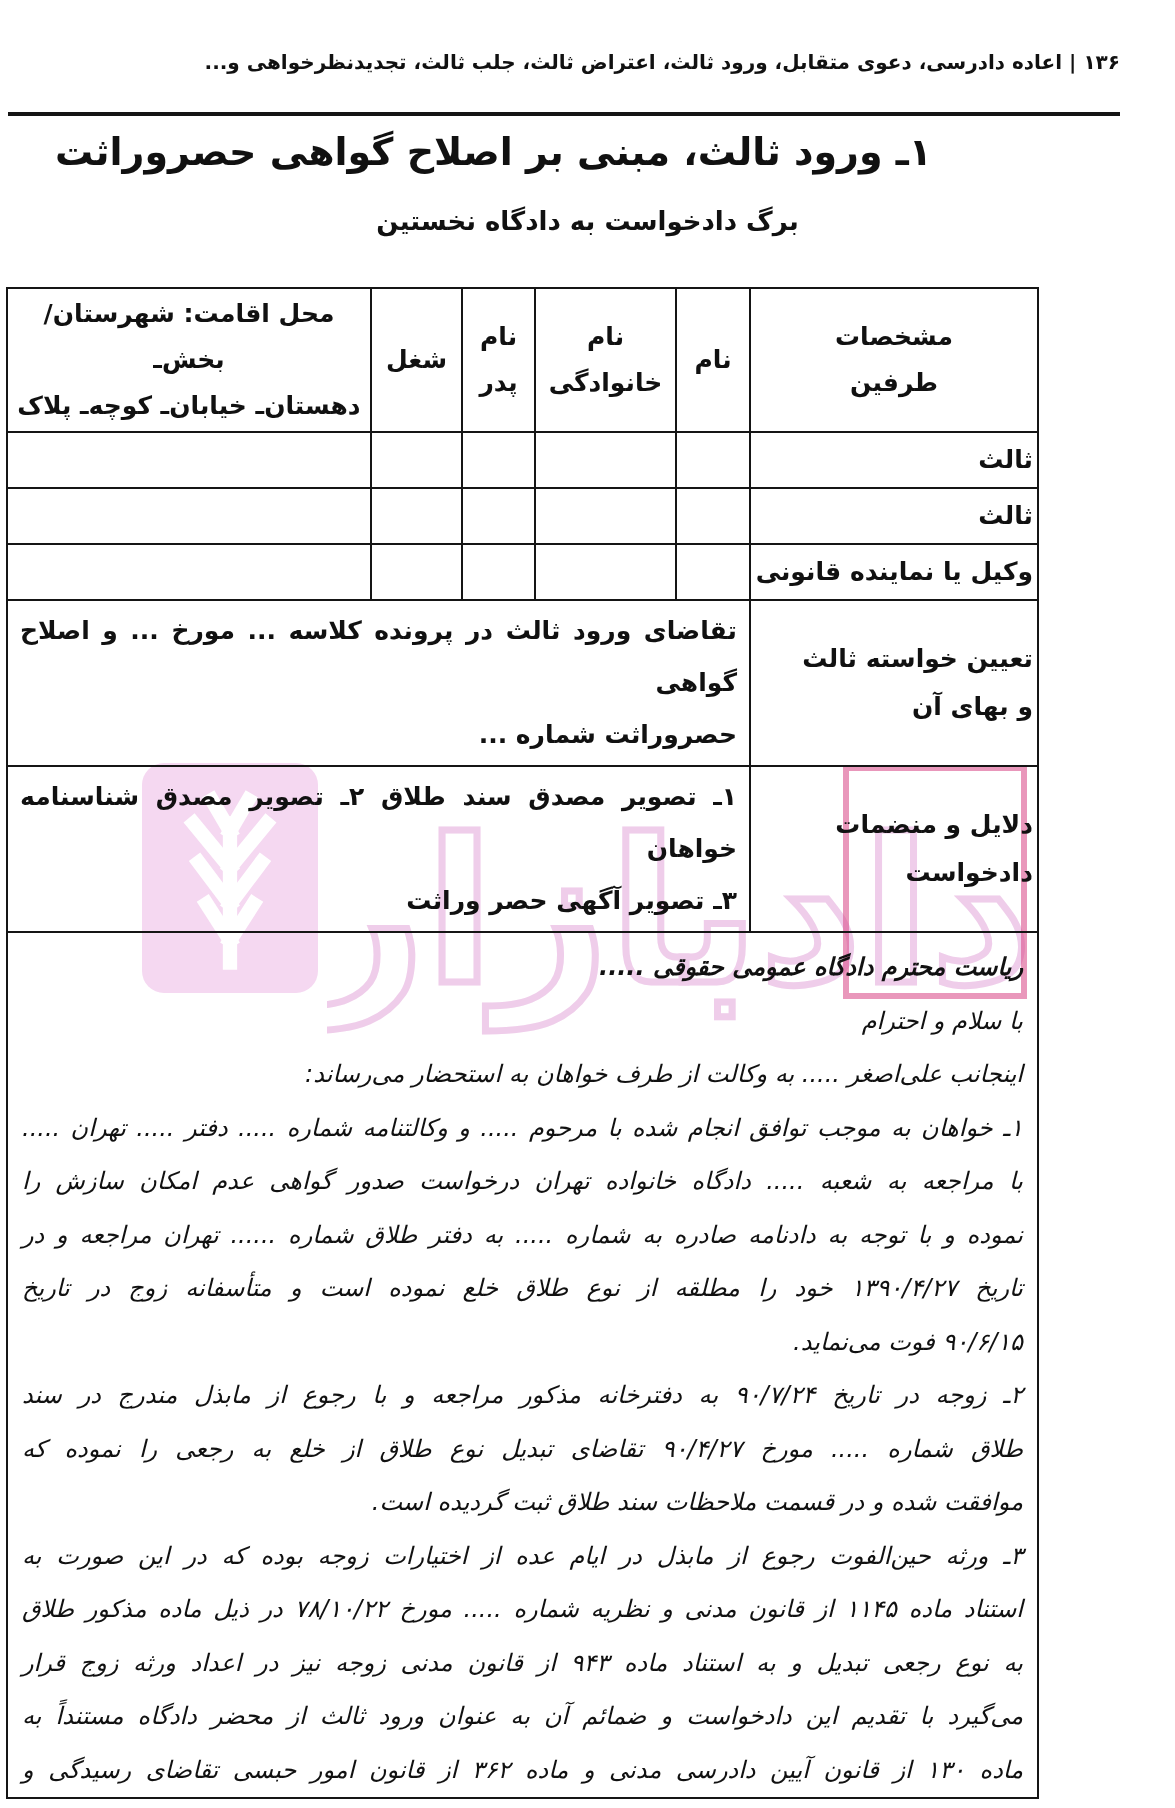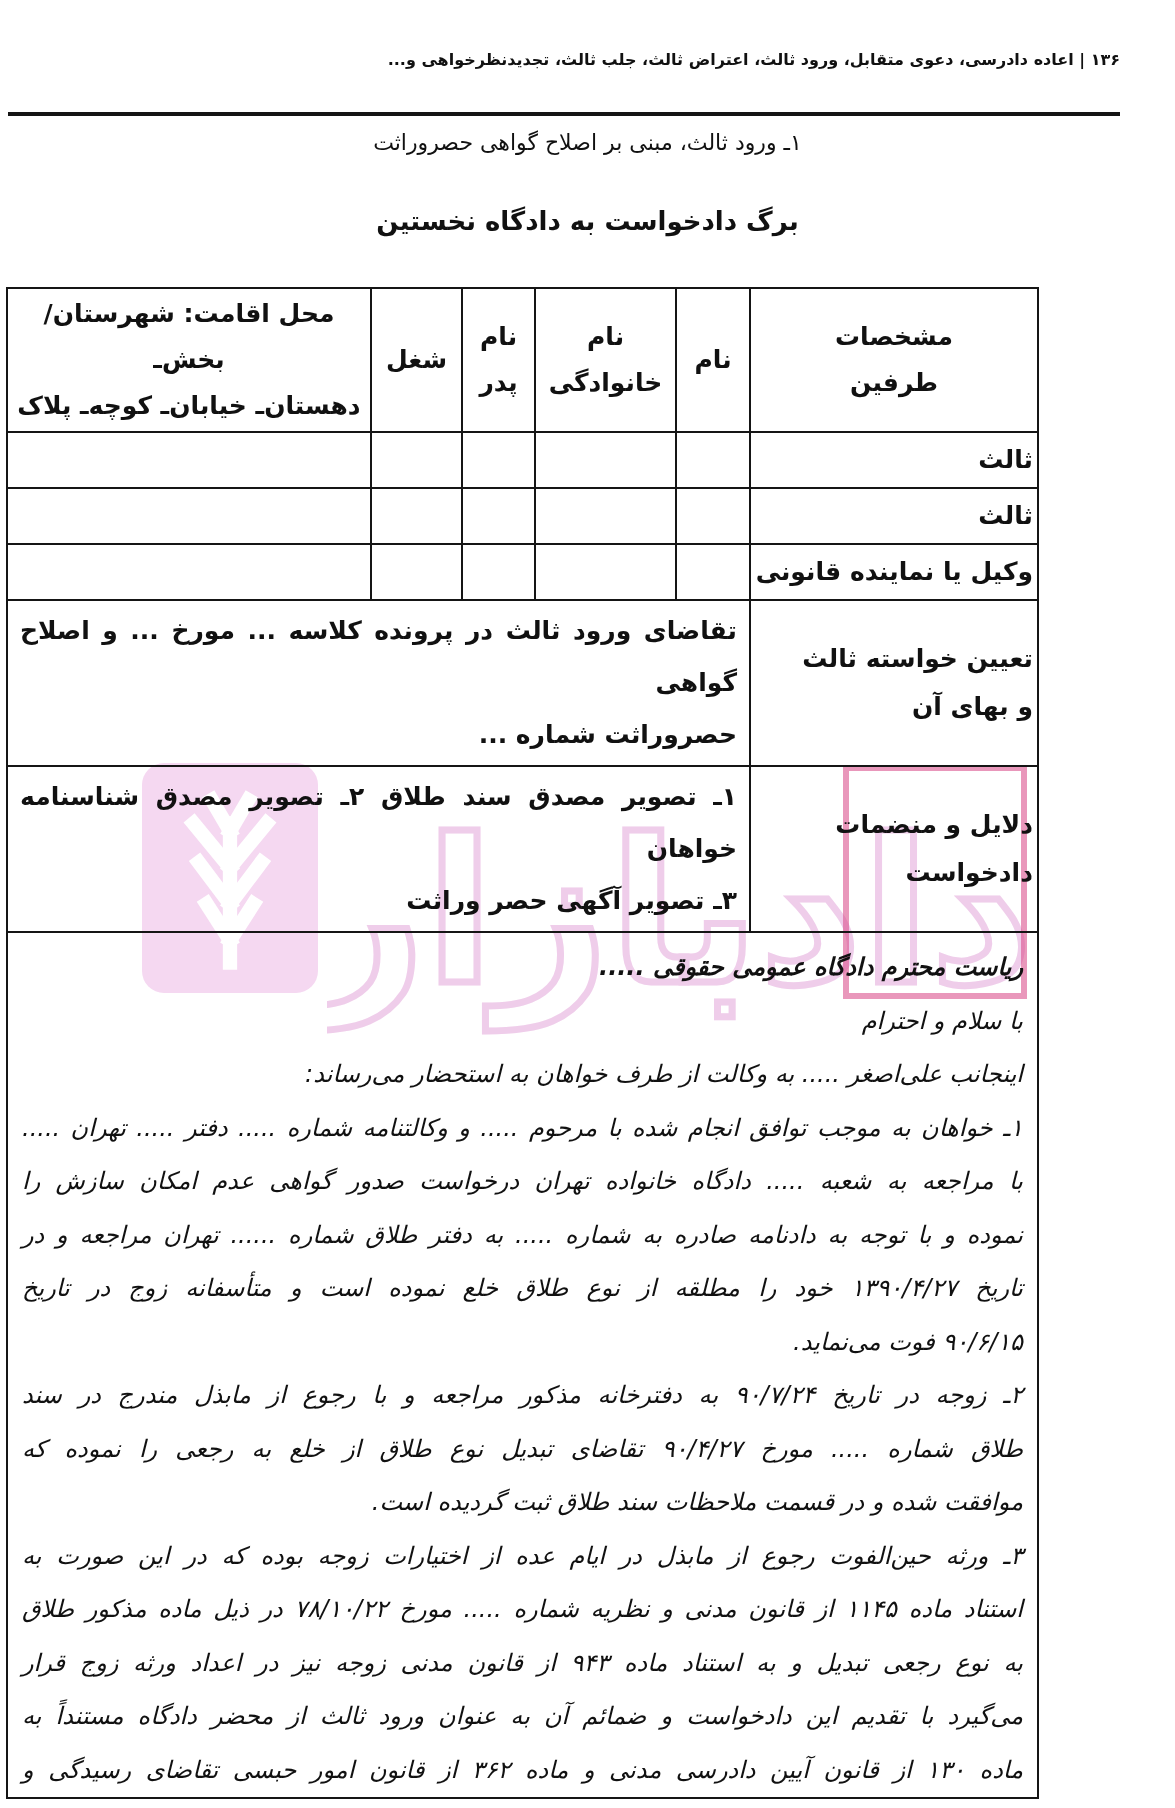--- a/index.html
+++ b/index.html
@@ -3,28 +3,28 @@
 <meta charset="utf-8">
 <style>
   html,body{margin:0;padding:0;background:#ffffff;}
   .sheet{
     position:relative; width:1175px; height:1808px; background:#ffffff;
     font-family:"DejaVu Sans", sans-serif; color:#111; direction:rtl; overflow:hidden;
   }
   
   .page-header{
     position:absolute; top:50px; right:55px; left:55px;
-    font-size:16px; font-weight:bold; text-align:right; white-space:nowrap;
+    font-size:20px; font-weight:bold; text-align:right; white-space:nowrap;
   }
   .header-rule{
     position:absolute; top:112px; left:8px; width:1112px; height:4px; background:#151515;
   }
   .doc-title{
     position:absolute; top:130px; right:55px; left:55px; margin:0;
-    font-size:22px; font-weight:normal; text-align:center;
+    font-size:38px; font-weight:bold; text-align:left;
   }
   .form-title{
     position:absolute; top:206px; left:0; width:1175px;
     font-size:26px; font-weight:bold; text-align:center;
   }
   
   .form-table{
     position:absolute; top:287px; left:6px; width:1031px;
     border-collapse:collapse; table-layout:fixed; z-index:1; background:transparent;
   }

